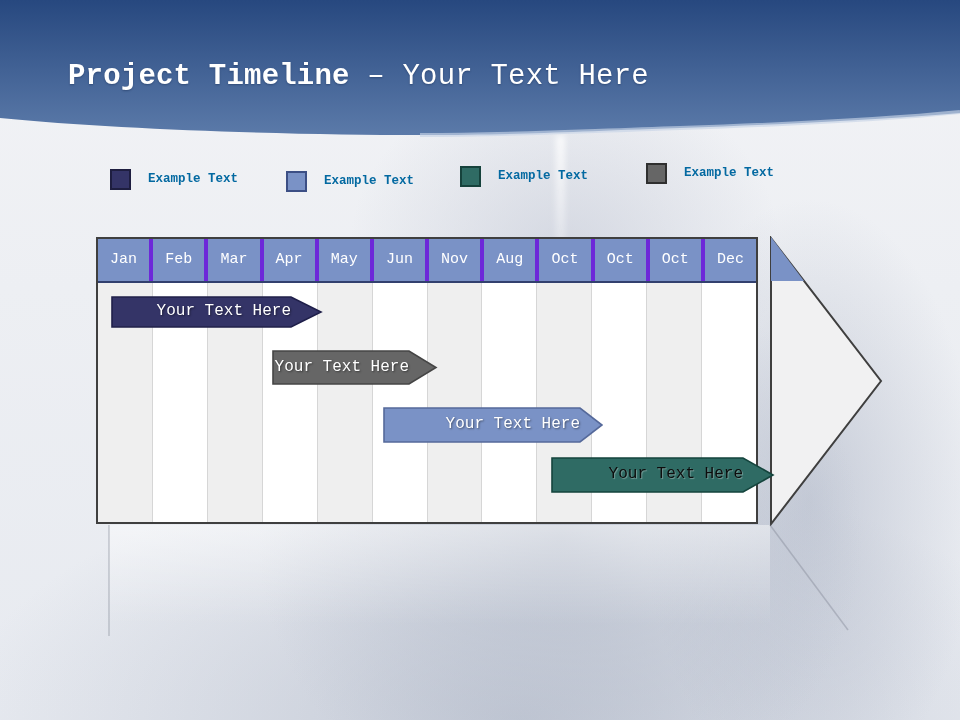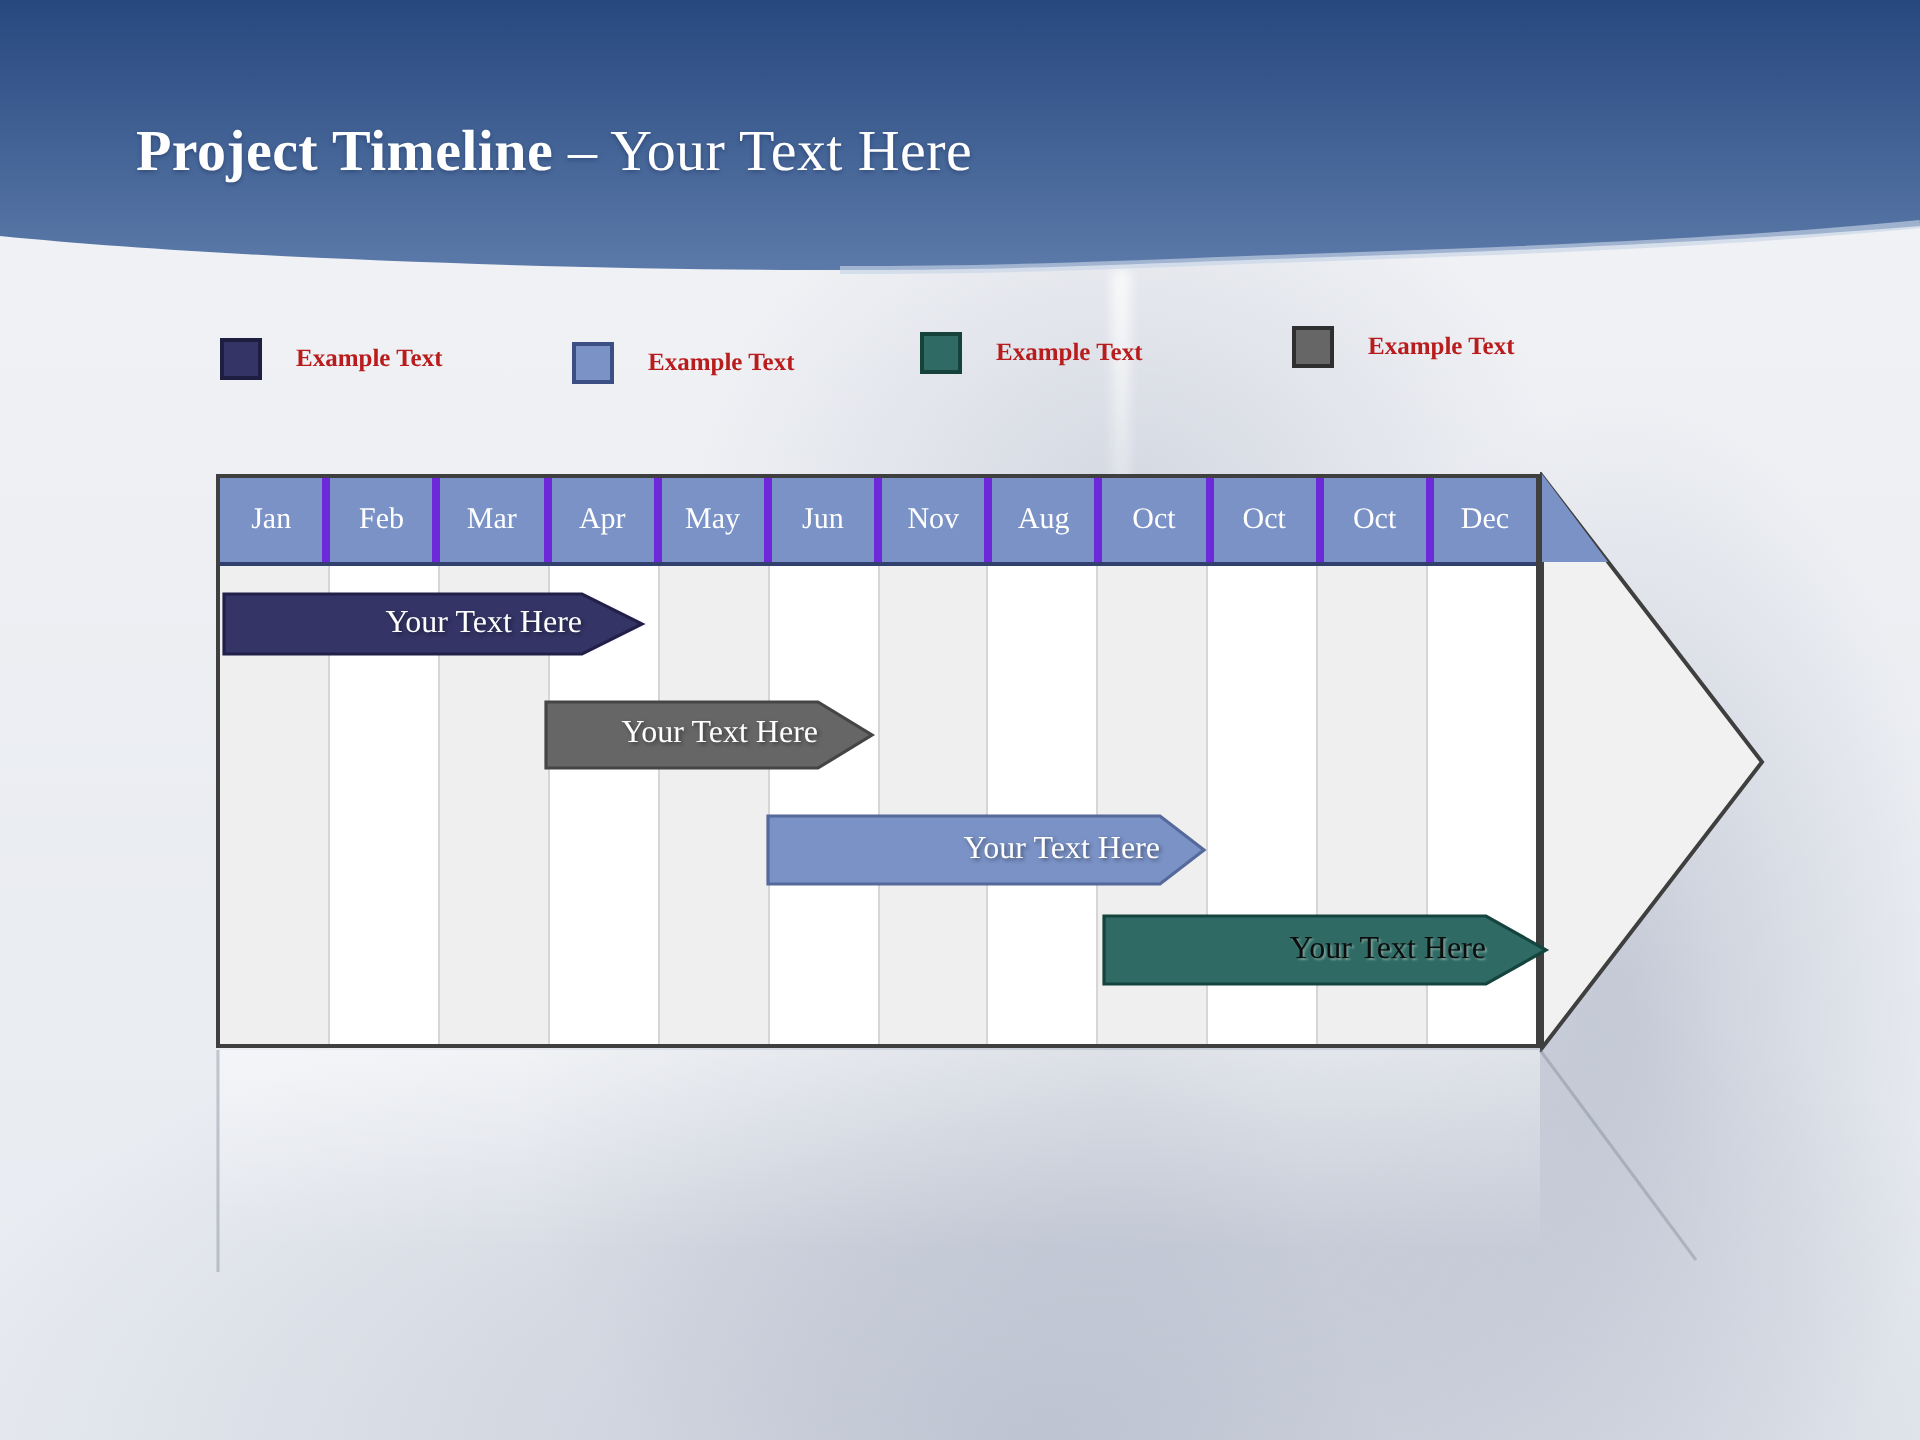--- a/index.html
+++ b/index.html
@@ -1,19 +1,19 @@
 <!DOCTYPE html>
 <html><head>
 <meta charset="utf-8">
 <style>
   html,body{margin:0;padding:0;}
   .slide{
     position:relative;width:960px;height:720px;overflow:hidden;
     background:#eef0f4;
-    font-family:Liberation Serif, serif;
+    font-family:Liberation Mono, monospace;
   }
   
   .bg-photo{
     position:absolute;inset:0;
     background:
       radial-gradient(ellipse 420px 400px at 560px 540px, rgba(174,182,198,.62), rgba(174,182,198,0) 72%),
       radial-gradient(ellipse 240px 430px at 810px 500px, rgba(168,176,194,.55), rgba(168,176,194,0) 70%),
       radial-gradient(ellipse 300px 250px at 565px 250px, rgba(184,190,206,.48), rgba(184,190,206,0) 72%),
       radial-gradient(ellipse 720px 330px at 520px 720px, rgba(170,178,195,.6), rgba(170,178,195,0) 78%),
       linear-gradient(180deg, #f2f3f6 0%, #edeff3 40%, #e7eaf0 100%);
@@ -28,28 +28,28 @@
   .slide-title{
     position:absolute;left:68px;top:60px;width:860px;
     color:#ffffff;font-size:29px;letter-spacing:.2px;white-space:nowrap;
     text-shadow:0 1px 2px rgba(10,25,60,.35);
   }
   .slide-title .t-bold{font-weight:700;}
   .slide-title .t-light{font-weight:400;}
   
   .legend-item{position:absolute;height:24px;}
   .legend-swatch{position:absolute;left:0;top:0;width:21px;height:21px;border:2px solid #000;box-sizing:border-box;}
-  .legend-label{position:absolute;left:38px;top:3px;font-size:12.5px;font-weight:700;color:#b91c1c;white-space:nowrap;}
+  .legend-label{position:absolute;left:38px;top:3px;font-size:12.5px;font-weight:700;color:#0369a1;white-space:nowrap;}
   .li-1{left:110px;top:169px;}
   .li-2{left:286px;top:171px;}
   .li-3{left:460px;top:166px;}
   .li-4{left:646px;top:163px;}
   
   .tl-rect{
-    position:absolute;left:108px;top:237px;width:662px;height:287px;
+    position:absolute;left:96px;top:237px;width:662px;height:287px;
     border:2px solid #3f3f3f;box-sizing:border-box;background:#737373;
   }
   .tl-months{
     position:absolute;left:0;top:0;right:0;height:44px;display:flex;
     border-bottom:2px solid #32406e;box-sizing:border-box;
   }
   .month-cell{
     flex:1;color:#ffffff;font-size:15px;text-align:center;line-height:42px;
     overflow:hidden;
   }

